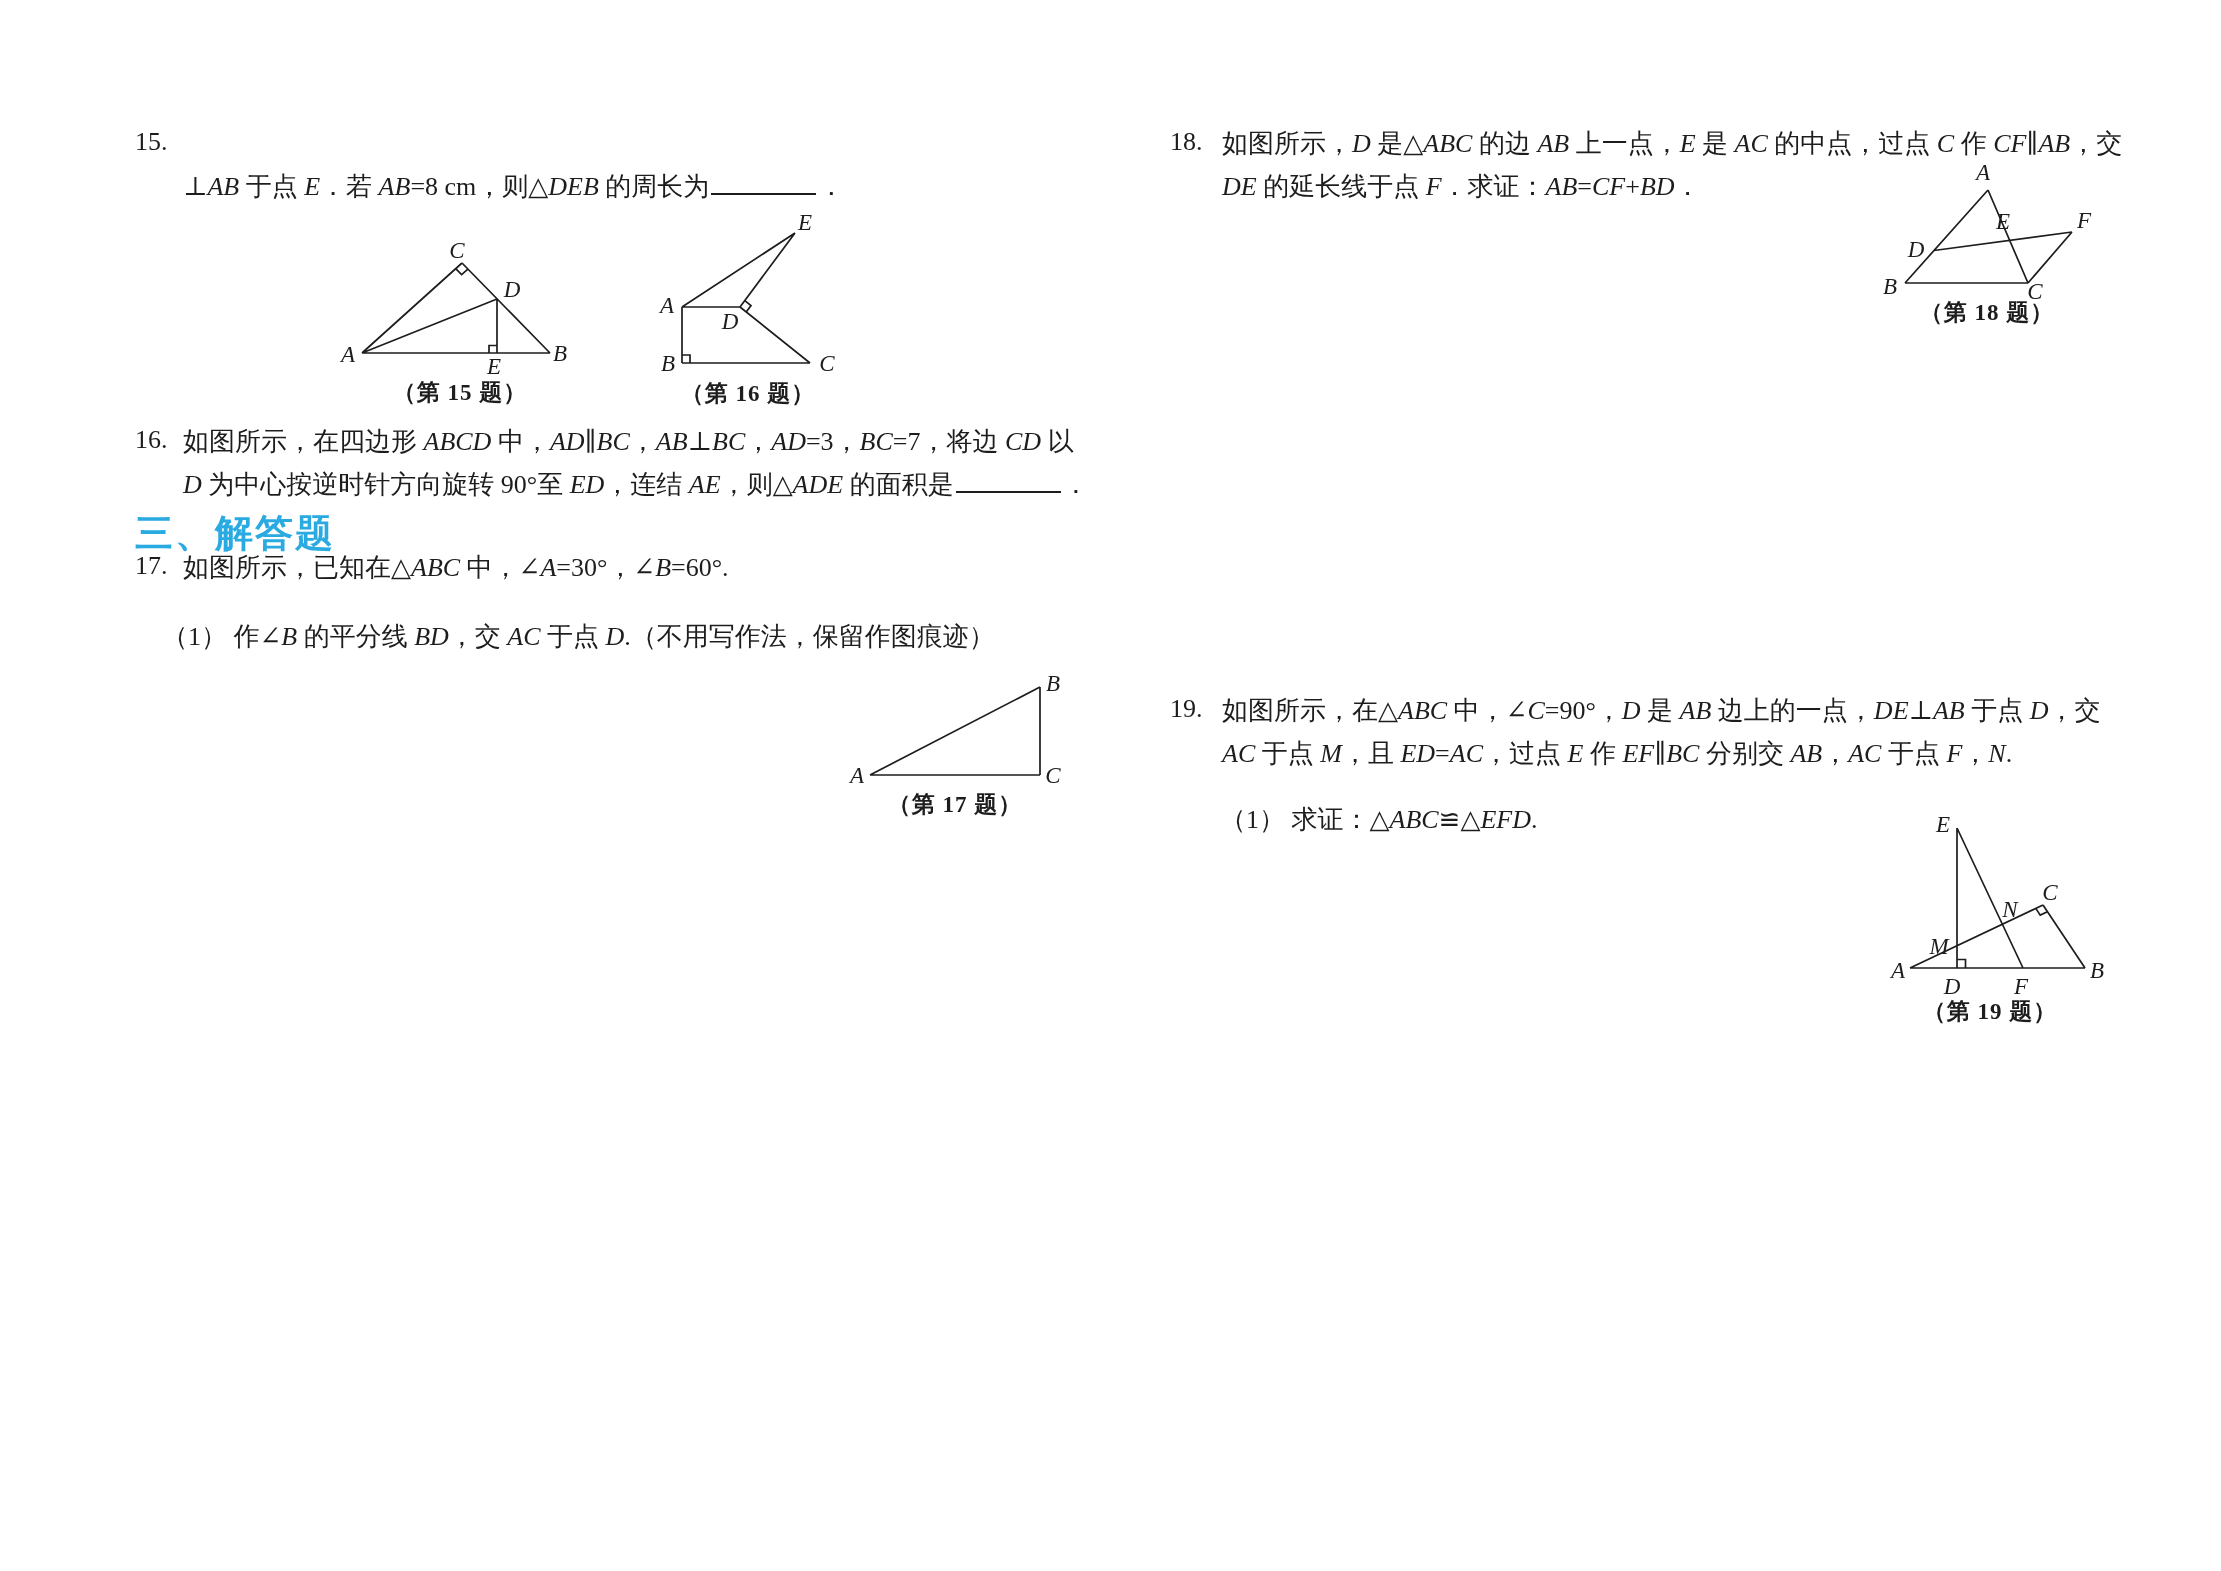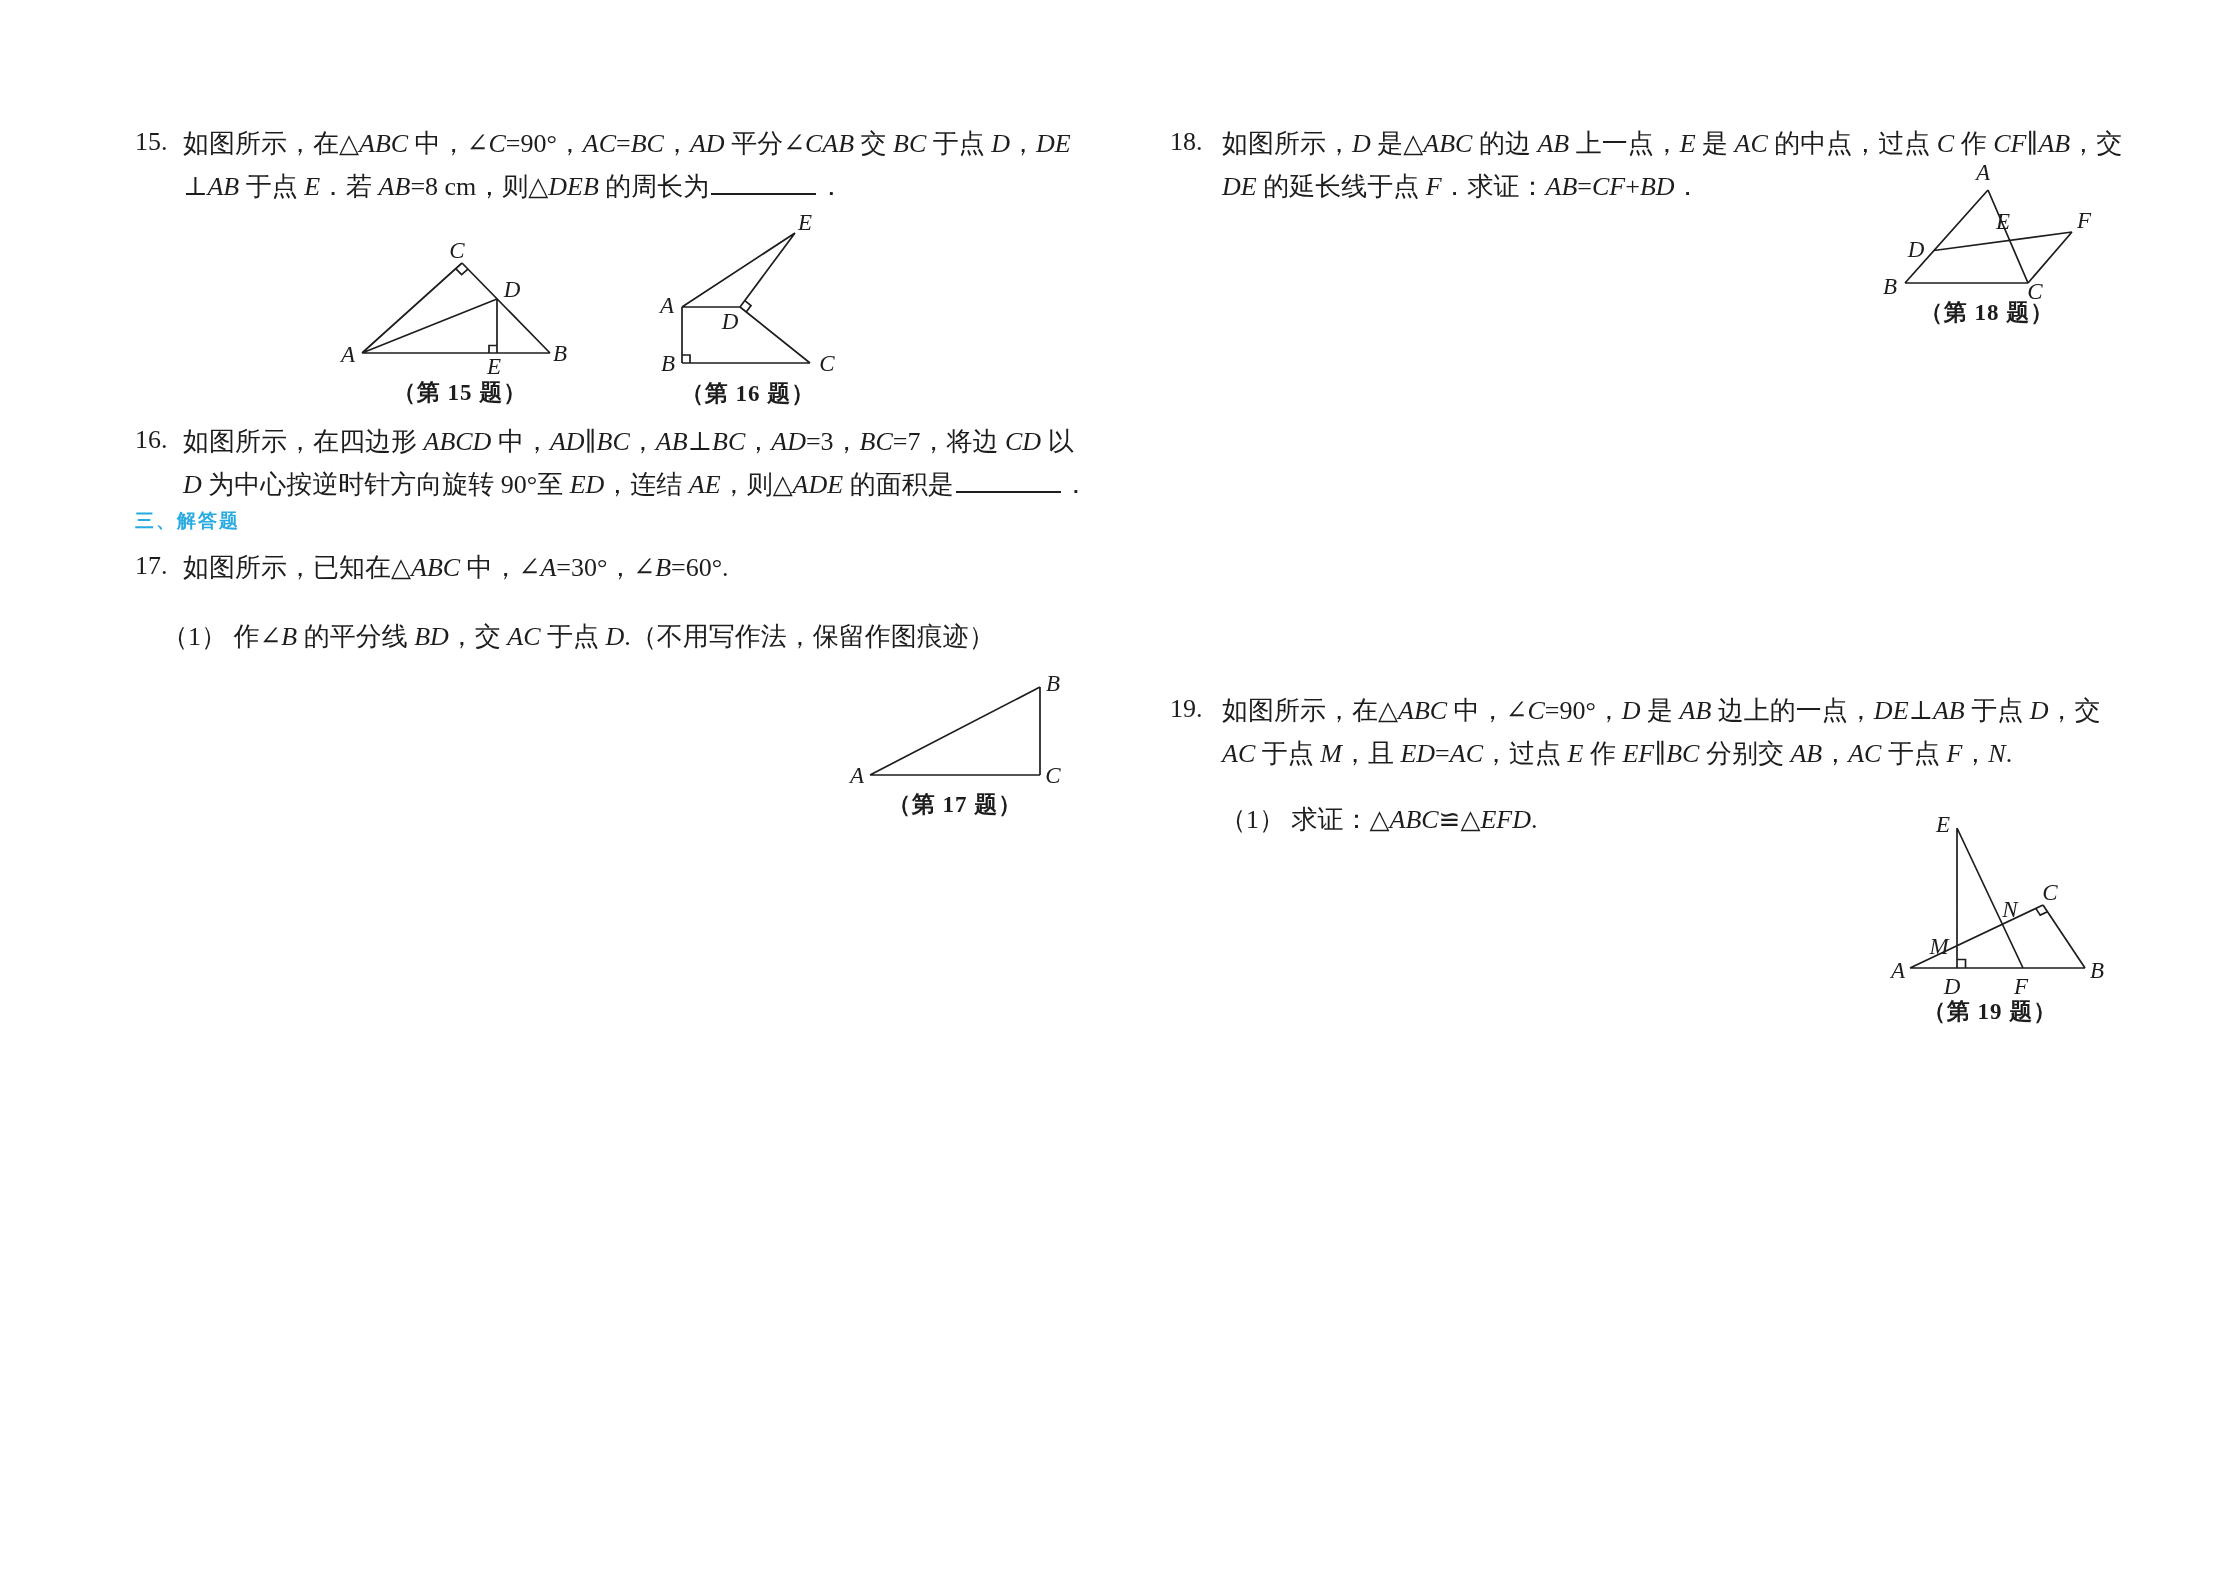--- a/index.html
+++ b/index.html
@@ -8,38 +8,37 @@
     color:#1d1d1d; overflow:hidden;
     font-family:"Liberation Serif","DejaVu Serif","DejaVu Sans",serif;
   }
   .line  { position:absolute; white-space:nowrap; font-size:26px; line-height:34px; }
   .pnum  { position:absolute; white-space:nowrap; font-size:26px; }
   .itemline { position:absolute; white-space:nowrap; font-size:26px;margin-top:24px; }
   .it    { font-style:italic; font-family:"Liberation Serif","DejaVu Serif",serif; }
   .blank { display:inline-block; width:105px; height:4px; border-bottom:2px solid #1d1d1d;
            vertical-align:baseline; margin:0 2px; }
   .section {
-    position:absolute; white-space:nowrap; font-size:19px; font-weight:bold;
+    position:absolute; white-space:nowrap; font-size:38px; font-weight:bold;
     color:#29abe2; font-family:Liberation Serif, serif; letter-spacing:2px;
   }
   svg.fig { position:absolute; overflow:visible; }
   .fig path { fill:none; stroke:#1d1d1d; stroke-width:1.7px; stroke-linejoin:miter; }
   .fig text { font-family:"Liberation Serif","DejaVu Serif",serif; font-style:italic;
               font-size:23px; fill:#1d1d1d; text-anchor:middle; }
   .fig text.cap { font-style:normal; font-weight:bold; font-size:23px; letter-spacing:1px; }
   .pagefoot { position:absolute; left:0; right:0; top:1480px; text-align:center;
               font-size:25px; font-family:"Liberation Sans","DejaVu Sans",sans-serif; }
 </style>
 </head>
 <body>
 
 <div class="page">
 
   <div class="pnum" style="left:135px;top:127px">15.</div>
-  <div class="line" style="left:183px;top:127px">如图所示，在<span class="it">△ABC</span> 中，<span class="it">∠C</span>=90°，<span class="it">AC</span>=<span class="it">BC</span>，<span class="it">AD</span> 平分<span class="it">∠CAB</span> 交 <span class="it">BC</span> 于点 <span class="it">D</span>，<span class="it">DE</span></div>
   <div class="line" style="left:183px;top:170px">⊥<span class="it">AB</span> 于点 <span class="it">E</span>．若 <span class="it">AB</span>=8 cm，则<span class="it">△DEB</span> 的周长为<span class="blank"></span>．</div>
 
   <svg class="fig" style="left:335px;top:240px" width="260" height="175" viewBox="0 0 260 175">
     <path d="M27,113 L215,113 M27,113 L127,23 M127,23 L215,113 M27,113 L162,59 M162,59 L162,113"></path>
     <path d="M120.7,28.7 L126.6,34.7 L132.9,29.1 M154,113 L154,105.5 L162,105.5"></path>
     <text x="13" y="122">A</text>
     <text x="225" y="121">B</text>
     <text x="122" y="18">C</text>
     <text x="177" y="57">D</text>
     <text x="159" y="134">E</text>

